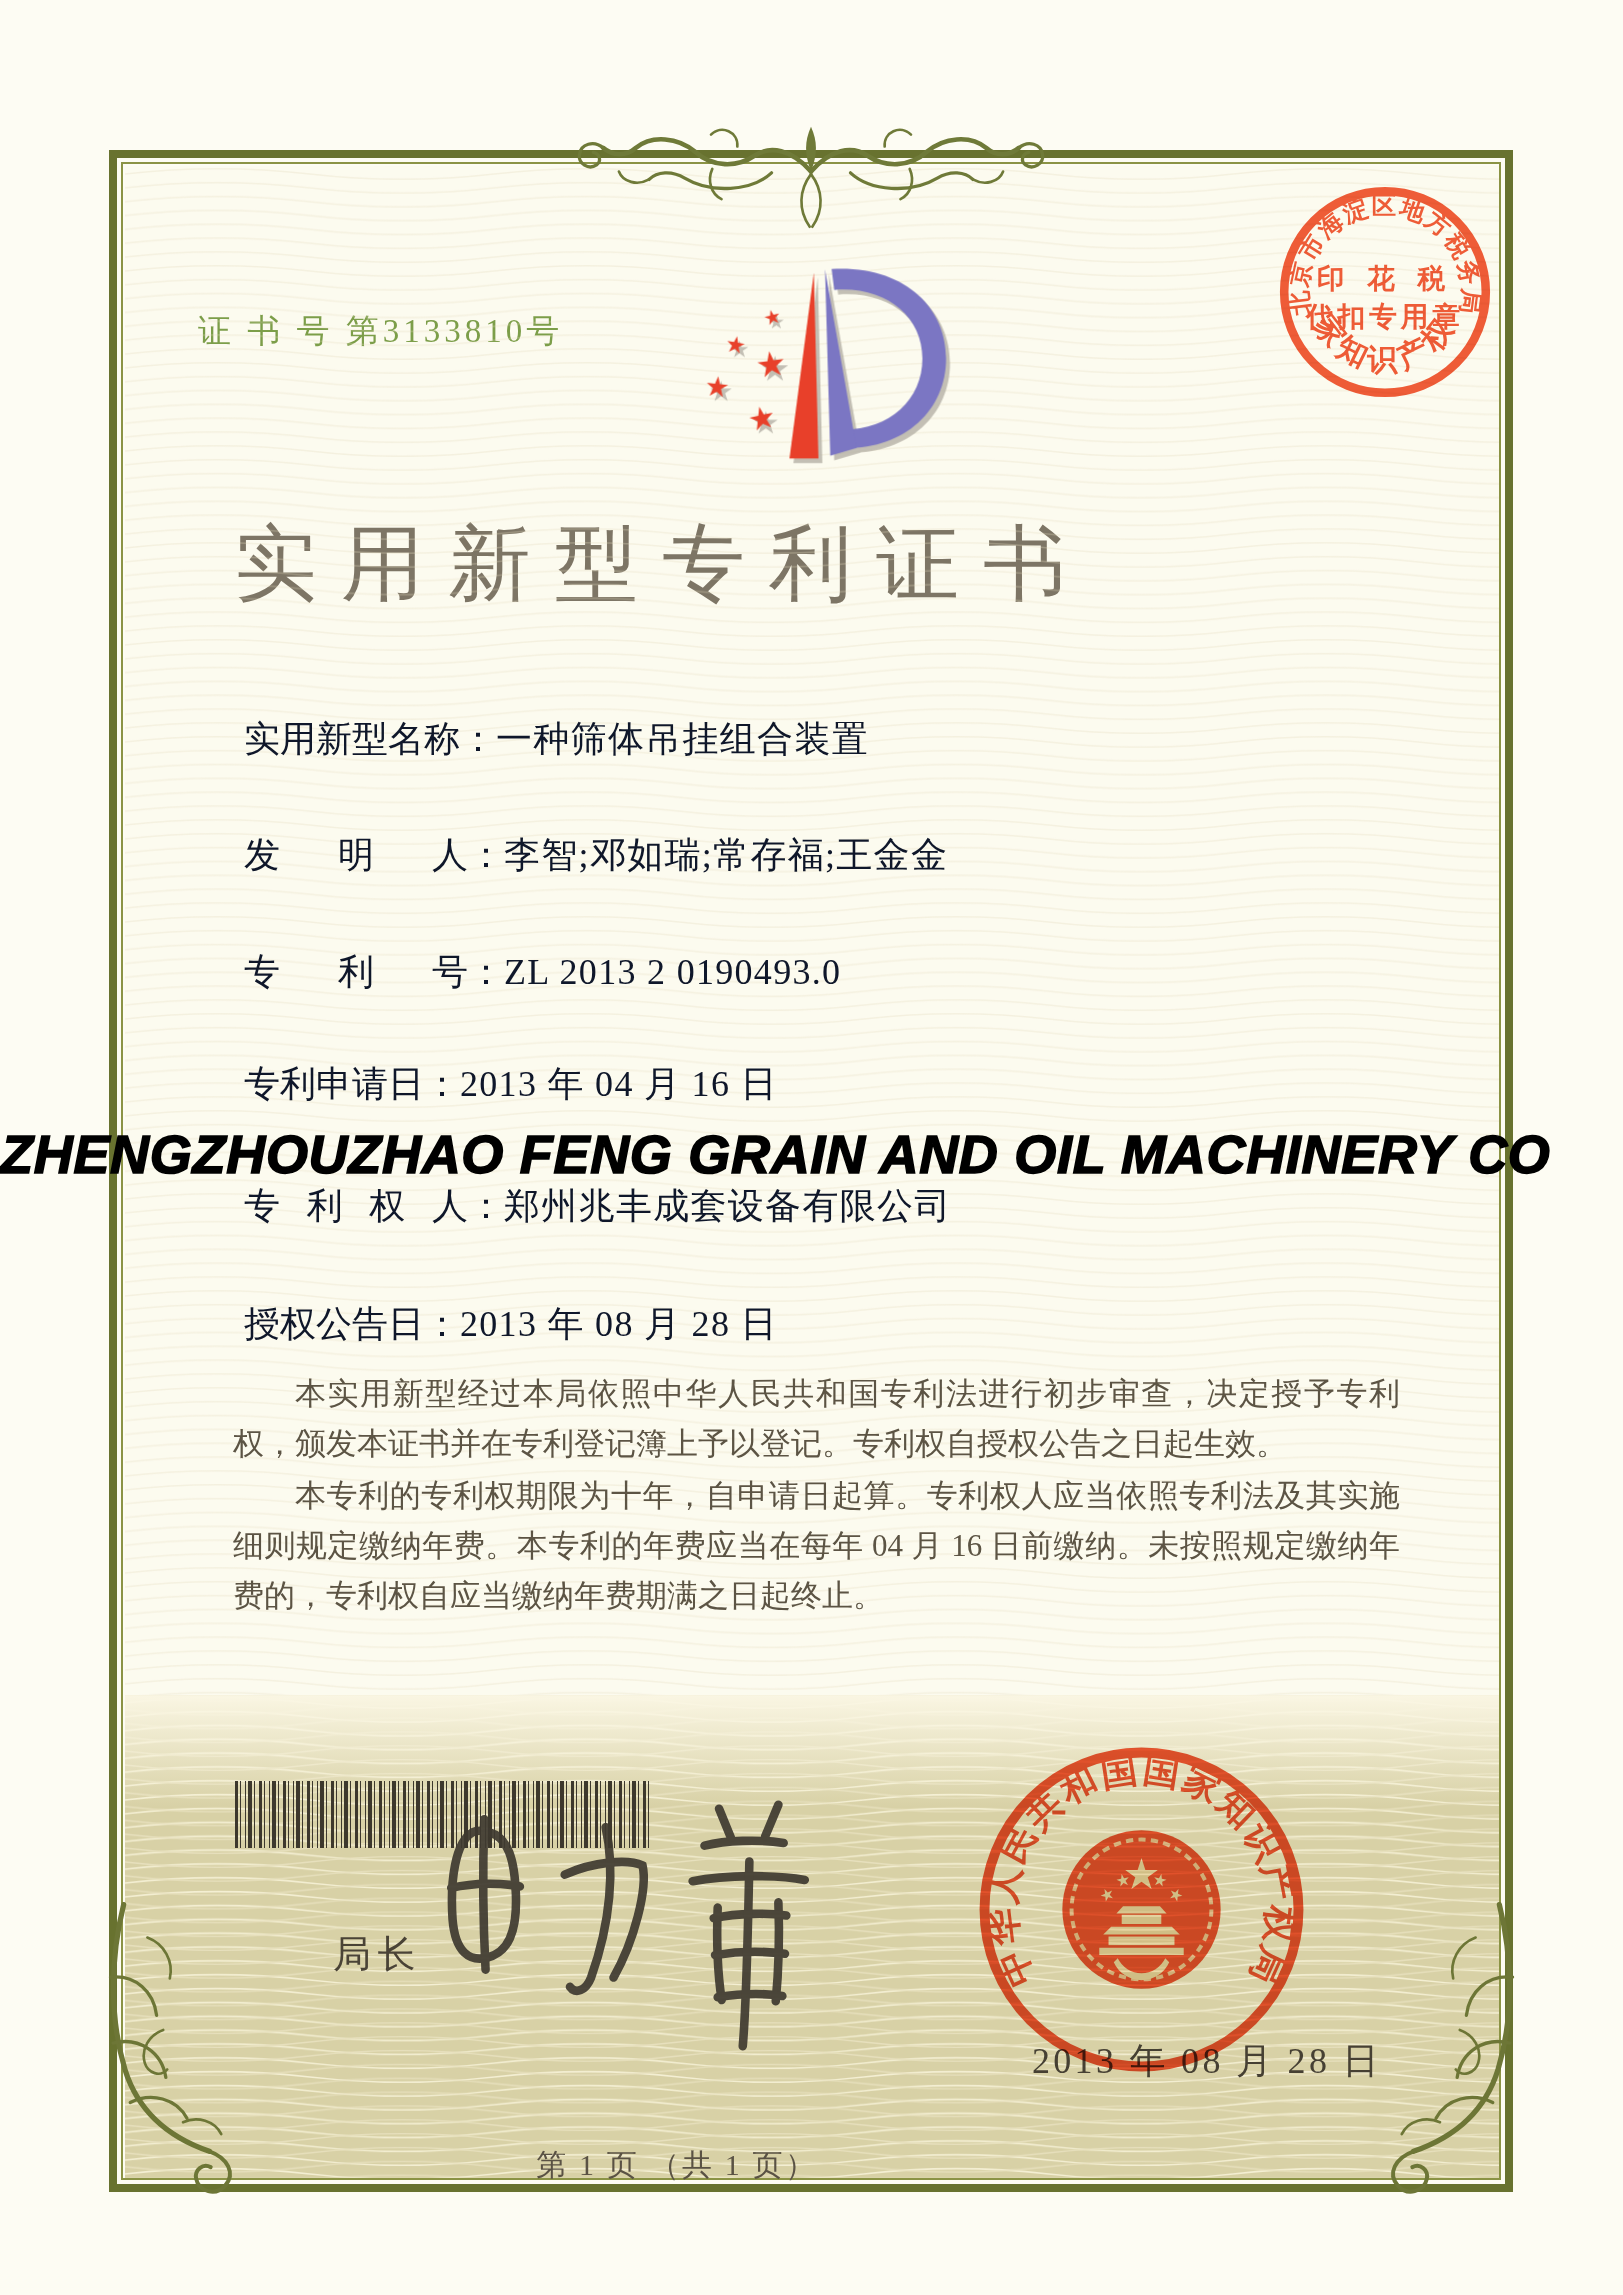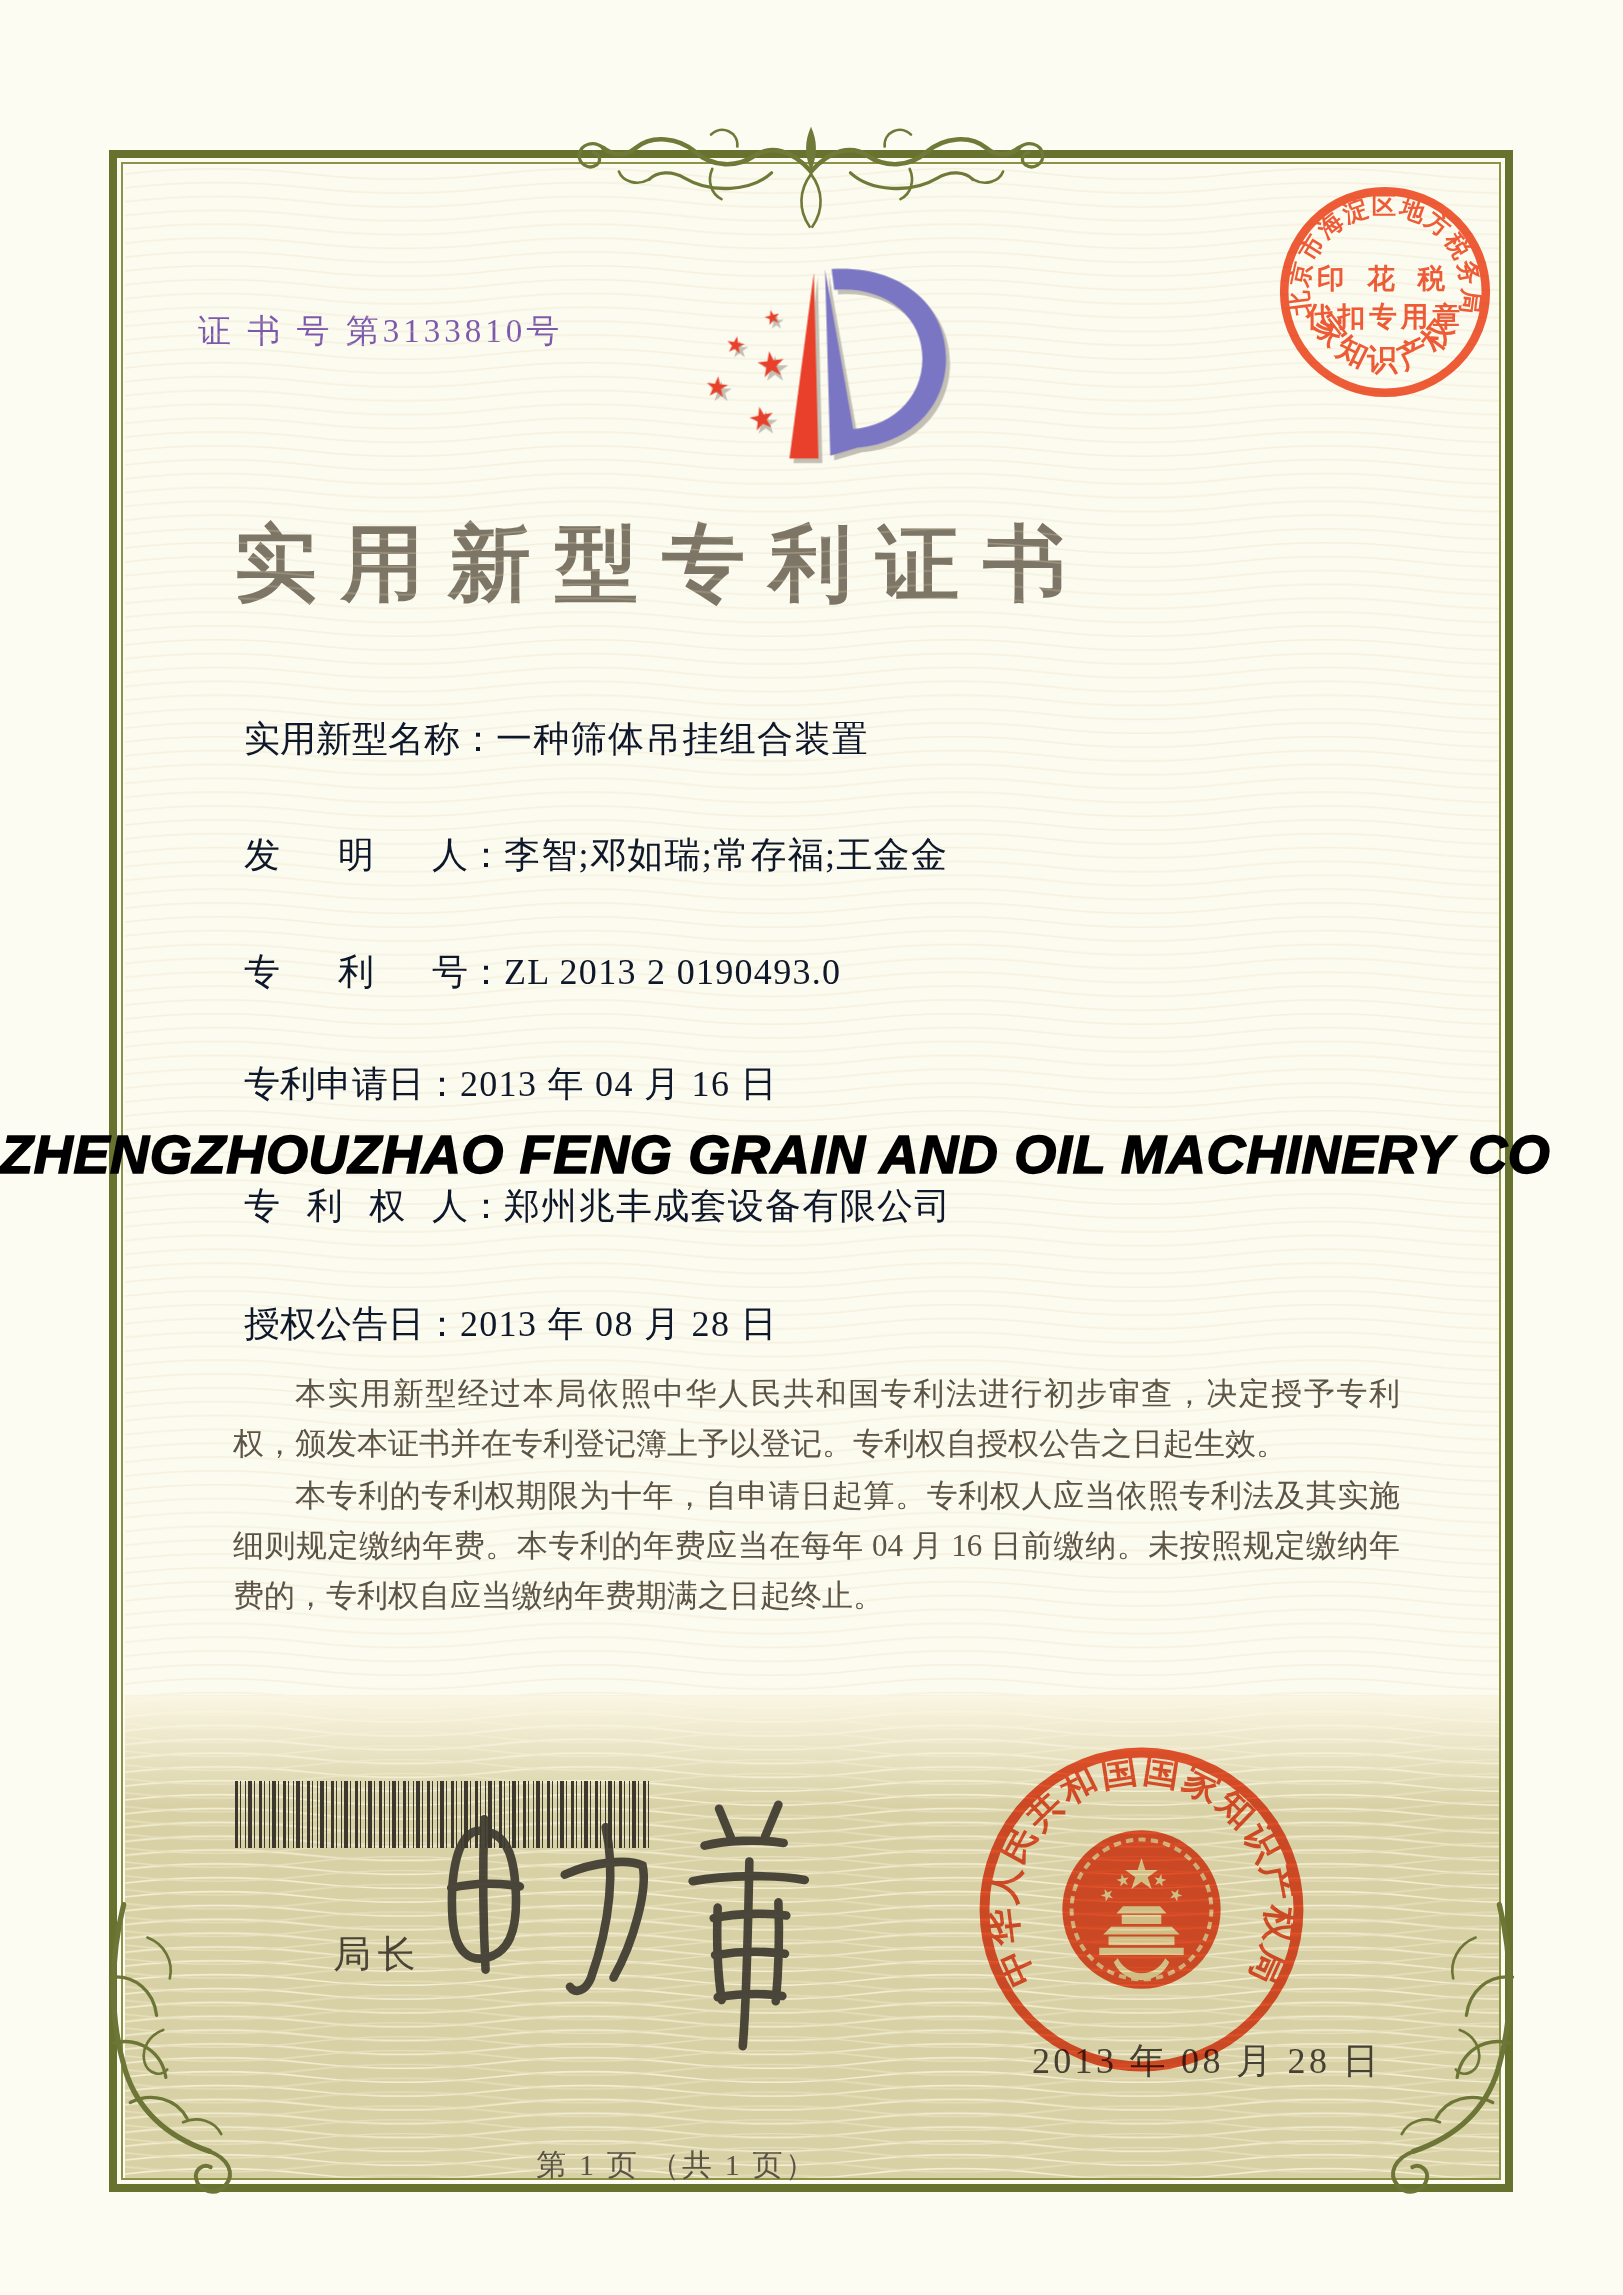--- a/index.html
+++ b/index.html
@@ -10,23 +10,23 @@
   
   .frame{position:absolute;left:109px;top:150px;width:1404px;height:2042px;
          border:8.6px solid #68722f;box-sizing:border-box;}
   .frame-inner{position:absolute;inset:4px;border:2.6px solid #8b9345;}
 
   svg{display:block;}
   .abs{position:absolute;}
 
   
   .cert-no{position:absolute;left:198px;top:309px;font-size:33px;letter-spacing:4px;
-           color:#4c1d95;white-space:nowrap;}
+           color:#4d7c0f;white-space:nowrap;}
   .doc-title{position:absolute;left:0;top:509px;width:1324px;text-align:center;
-             font-size:83px;font-weight:bold;letter-spacing:24px;color:#4e4435;white-space:nowrap;}
+             font-size:83px;font-weight:normal;letter-spacing:24px;color:#4e4435;white-space:nowrap;}
   .field-row{position:absolute;left:244px;font-size:36px;color:#0f172a;white-space:nowrap;line-height:46px;}
   .field-row .lbl{display:inline-block;vertical-align:top;}
   .field-row .lbl.j{width:224px;text-align:justify;text-align-last:justify;}
   .field-row .colon{display:inline-block;vertical-align:top;}
   .field-row .val{display:inline-block;vertical-align:top;letter-spacing:1.3px;}
 
   .overlay-text{position:absolute;left:0;top:1117px;width:1623px;height:79px;overflow:hidden;
                 font-family:"Liberation Sans","DejaVu Sans",sans-serif;font-weight:bold;
                 font-size:54px;line-height:74px;color:#000;-webkit-text-stroke:1.6px #000;
                 white-space:nowrap;letter-spacing:0.7px;z-index:7;font-style:italic;}

